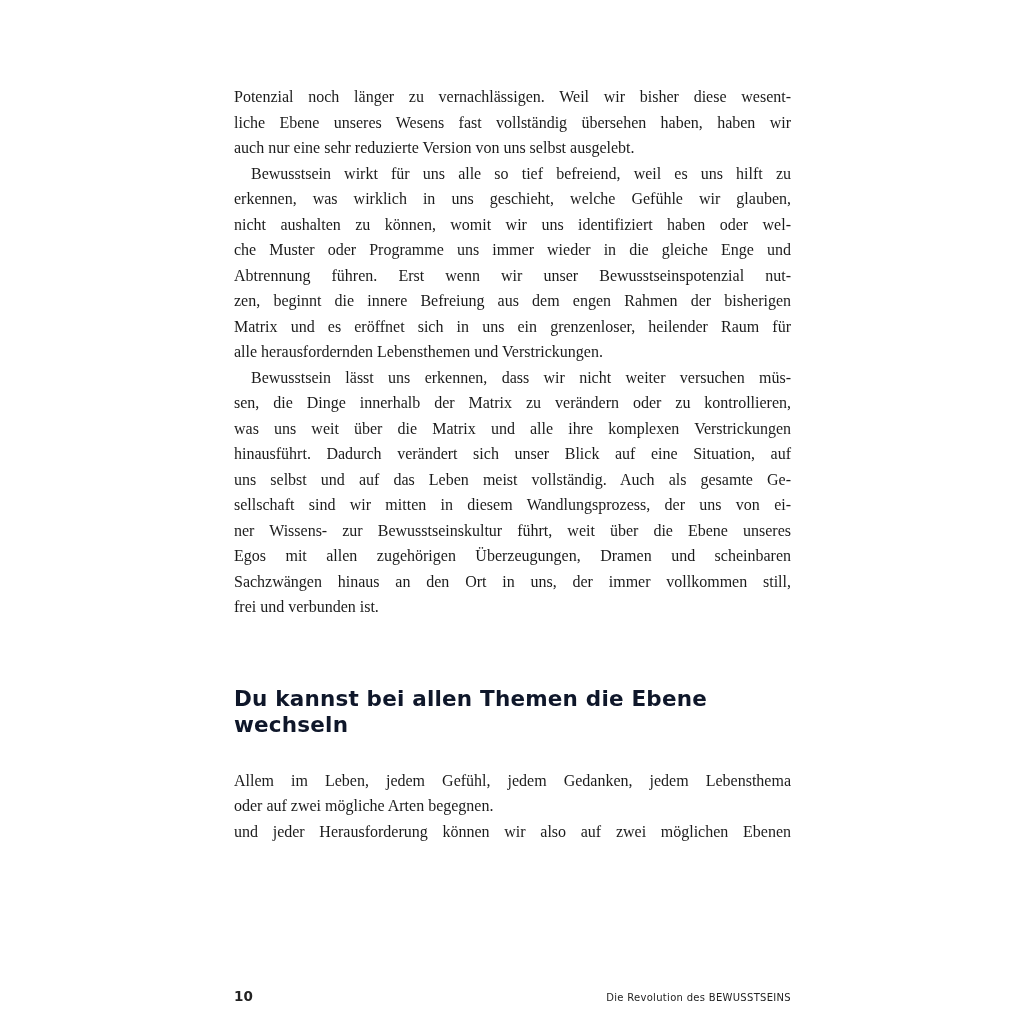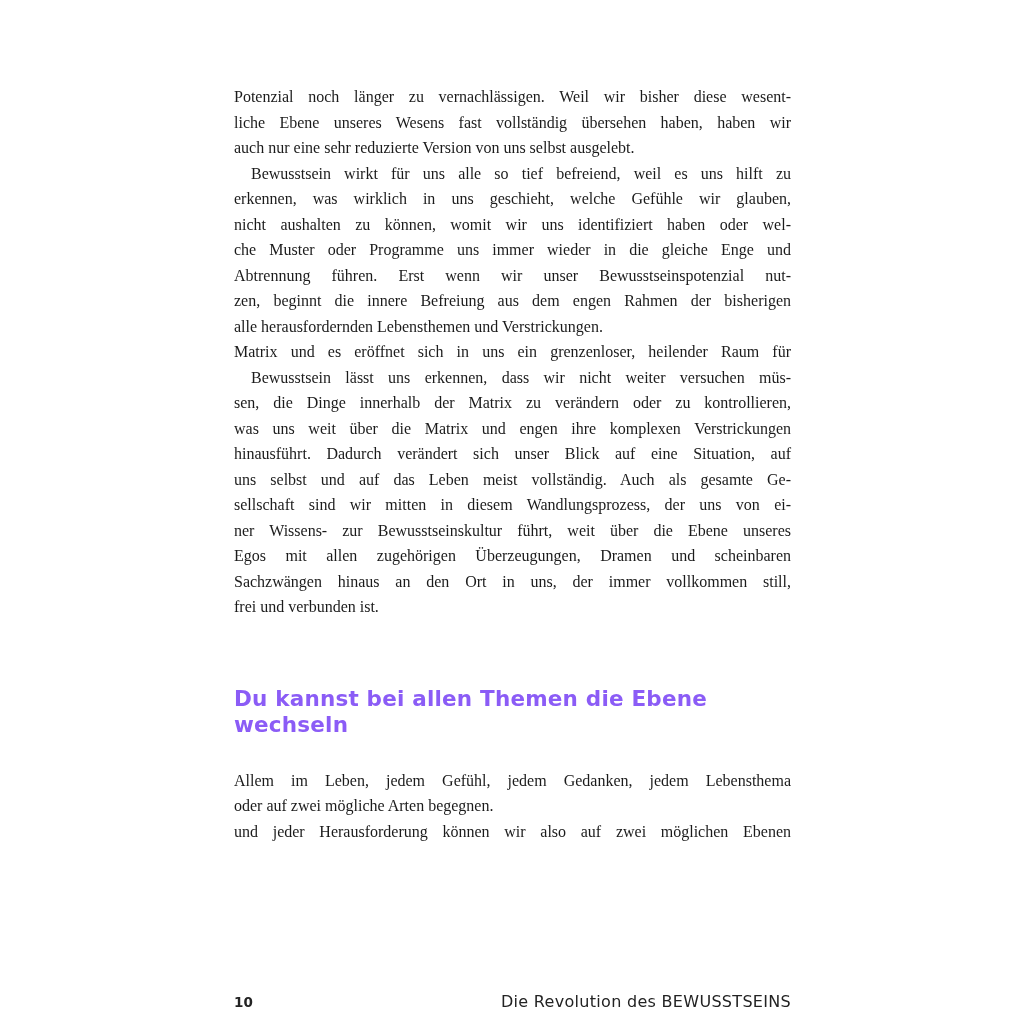--- a/index.html
+++ b/index.html
@@ -31,62 +31,62 @@
   .line.last { text-align-last: left; -moz-text-align-last: left; }
   .line.indent { padding-left: 17px; }
   .line strong { font-weight: bold; }
   .heading {
     margin: 66px 0 30px 0;
     font-family: "DejaVu Sans", sans-serif;
     font-weight: bold;
     font-size: 21.5px;
     line-height: 26px;
     letter-spacing: 0.2px;
-    color: #8b5cf6;
+    color: #0f172a;
   }
   .footer {
     position: absolute;
     left: 234px;
     top: 944px;
     width: 557px;
     display: flex;
     justify-content: space-between;
     align-items: baseline;
     font-family: "DejaVu Sans", sans-serif;
     color: #232323;
     gap: 16px;
   }
   .pagenum { font-weight: bold; font-size: 13.5px; }
-  .running { font-size: 16px; letter-spacing: 0.3px; margin-top: 48px; }
+  .running { font-size: 10px; letter-spacing: 0.3px; margin-top: 48px; }
 </style>
 </head>
 <body>
 
 <div class="page">
   <div class="column">
     <div>
         <div class="para">
           <div class="line">Potenzial noch länger zu vernachlässigen. Weil wir bisher diese wesent-</div>
           <div class="line">liche Ebene unseres Wesens fast vollständig übersehen haben, haben wir</div>
           <div class="line last">auch nur eine sehr reduzierte Version von uns selbst ausgelebt.</div>
         </div>
         <div class="para">
           <div class="line indent">Bewusstsein wirkt für uns alle so tief befreiend, weil es uns hilft zu</div>
           <div class="line">erkennen, was wirklich in uns geschieht, welche Gefühle wir glauben,</div>
           <div class="line">nicht aushalten zu können, womit wir uns identifiziert haben oder wel-</div>
           <div class="line">che Muster oder Programme uns immer wieder in die gleiche Enge und</div>
           <div class="line">Abtrennung führen. Erst wenn wir unser Bewusstseinspotenzial nut-</div>
           <div class="line">zen, beginnt die innere Befreiung aus dem engen Rahmen der bisherigen</div>
+          <div class="line">Matrix und es eröffnet sich in uns ein grenzenloser, heilender Raum für</div>
           <div class="line last">alle herausfordernden Lebensthemen und Verstrickungen.</div>
-          <div class="line">Matrix und es eröffnet sich in uns ein grenzenloser, heilender Raum für</div>
         </div>
         <div class="para">
           <div class="line indent">Bewusstsein lässt uns erkennen, dass wir nicht weiter versuchen müs-</div>
           <div class="line">sen, die Dinge innerhalb der Matrix zu verändern oder zu kontrollieren,</div>
-          <div class="line">was uns weit über die Matrix und engen ihre komplexen Verstrickungen</div>
+          <div class="line">was uns weit über die Matrix und alle ihre komplexen Verstrickungen</div>
           <div class="line">hinausführt. Dadurch verändert sich unser Blick auf eine Situation, auf</div>
           <div class="line">uns selbst und auf das Leben meist vollständig. Auch als gesamte Ge-</div>
           <div class="line">sellschaft sind wir mitten in diesem Wandlungsprozess, der uns von ei-</div>
           <div class="line">ner Wissens- zur Bewusstseinskultur führt, weit über die Ebene unseres</div>
           <div class="line">Egos mit allen zugehörigen Überzeugungen, Dramen und scheinbaren</div>
           <div class="line">Sachzwängen hinaus an den Ort in uns, der immer vollkommen still,</div>
           <div class="line last">frei und verbunden ist.</div>
         </div>
       </div>
     <h2 class="heading">Du kannst bei allen Themen die Ebene wechseln</h2>

